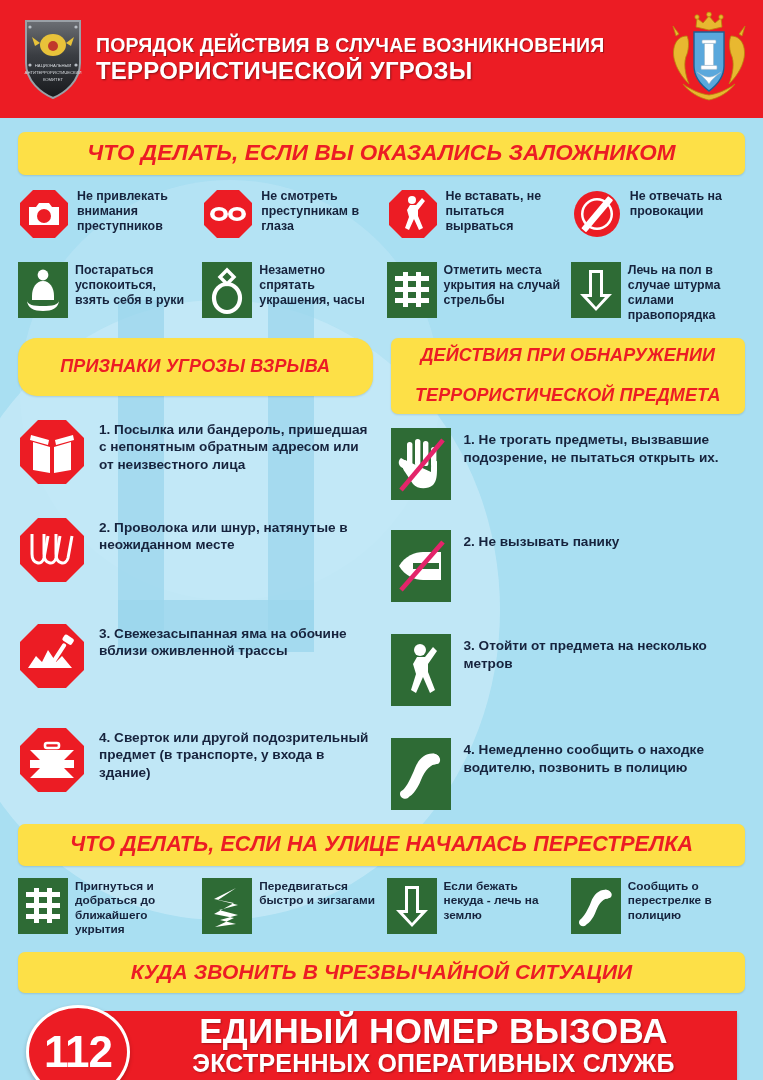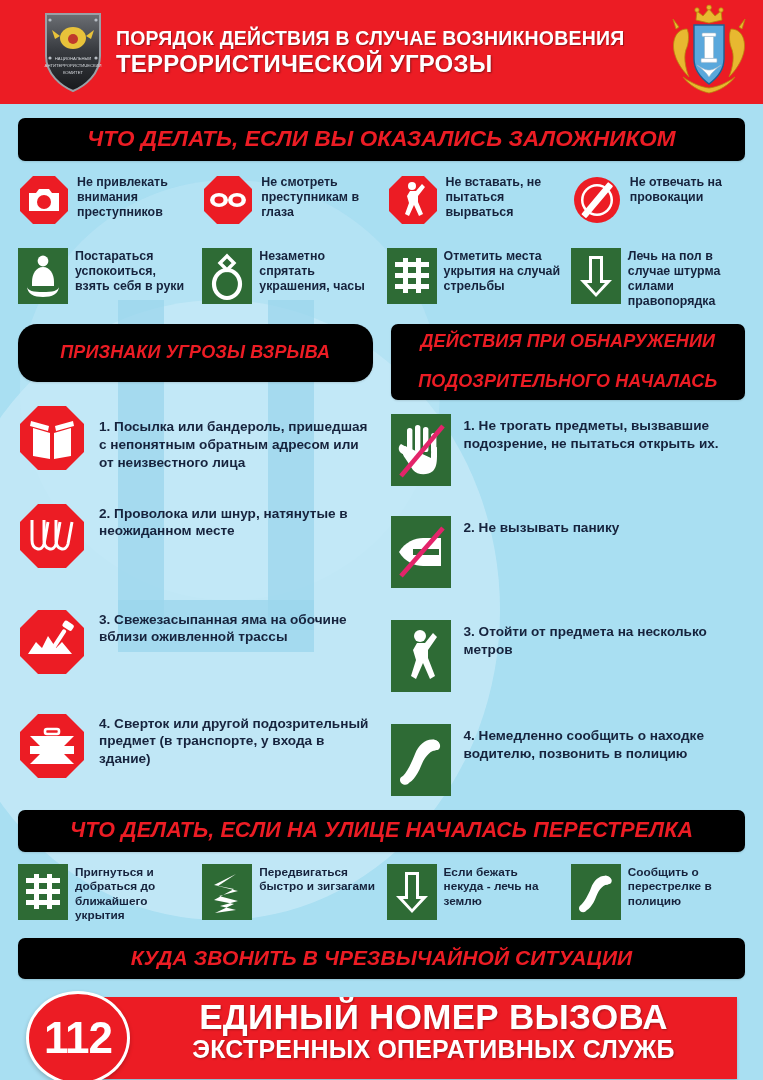--- a/index.html
+++ b/index.html
@@ -19,31 +19,31 @@
            background:#c4e9f7;opacity:.85;}
   .wm-blob2{position:absolute;left:20px;top:60px;width:420px;height:420px;border-radius:50%;
            background:#b9e4f5;opacity:.7;}
   .wm-u{position:absolute;left:118px;top:180px;width:200px;height:430px;}
   .wm-u i{position:absolute;background:#9bd5ec;opacity:.75;display:block;}
   .wm-u .l{left:0;top:0;width:46px;height:330px;}
   .wm-u .r{left:150px;top:0;width:46px;height:330px;}
   .wm-u .b{left:0;top:300px;width:196px;height:52px;}
 
   
-  .header{position:relative;z-index:3;height:104px;background:#ec1c24;display:flex;align-items:center;padding-left:20px;}
+  .header{position:relative;z-index:3;height:118px;background:#ec1c24;display:flex;align-items:center;}
   .nak-shield{width:62px;height:84px;margin-left:22px;flex:0 0 auto;position:relative;}
   .head-text{flex:1 1 auto;padding-left:12px;color:#fff;}
   .head-line1{font-size:19.5px;font-weight:bold;letter-spacing:.2px;line-height:1.05;
     text-shadow:1px 1px 1px rgba(0,0,0,.35);}
   .head-line2{font-size:24px;font-weight:bold;letter-spacing:.2px;line-height:1.05;margin-top:2px;
     text-shadow:1px 1px 2px rgba(0,0,0,.4);}
   .coat{width:92px;height:98px;margin-right:8px;flex:0 0 auto;}
 
   
-  .banner{background:#000000;border-radius:7px;box-shadow:0 1px 2px rgba(0,0,0,.12);
+  .banner{background:#fde047;border-radius:7px;box-shadow:0 1px 2px rgba(0,0,0,.12);
     color:#ec1c24;font-weight:bold;font-style:italic;text-align:center;
     letter-spacing:.1px;}
   .banner-xl{font-size:22.5px;padding:8px 6px 9px;}
   .banner-md{font-size:18px;padding:7px 6px 8px;line-height:1.15;}
 
   .sec{position:relative;z-index:2;}
   .pad{padding:0 18px;}
 
   
   .grid4{display:flex;gap:10px;margin-top:13px;}
@@ -260,21 +260,21 @@
         <div class="txt">Лечь на пол в случае штурма силами правопорядка</div>
       </div>
     </div>
   </div>
 
   <div class="sec pad cols">
 
     <div class="col">
       <div class="banner banner-md" style="min-height:43px;display:flex;align-items:center;justify-content:center;border-radius:19px;">ПРИЗНАКИ УГРОЗЫ ВЗРЫВА</div>
 
-      <div class="bigrow" style="margin-top:22px;align-items:flex-end;">
+      <div class="bigrow" style="margin-top:22px;">
         <div class="ico">
           <svg width="68" height="68" viewBox="0 0 68 68">
             <polygon points="20,2 48,2 66,20 66,48 48,66 20,66 2,48 2,20" fill="#ec1c24"></polygon>
             <g fill="#fff">
               <path d="M15 24 L32 29 L32 55 L15 52 Z"></path>
               <path d="M36 29 L53 24 L53 52 L36 55 Z"></path>
               <path d="M13 17 L31 22 L30 27 L12 22 Z"></path>
               <path d="M55 17 L37 22 L38 27 L56 22 Z"></path>
             </g>
           </svg>
@@ -319,21 +319,21 @@
             <rect x="27" y="17" width="14" height="5" rx="2" fill="none" stroke="#fff" stroke-width="2.6"></rect>
           </svg>
         </div>
         <div class="txt">4. Сверток или другой подозрительный предмет (в транспорте, у входа в здание)</div>
       </div>
     </div>
 
     <div class="col">
       <div class="banner banner-md" style="min-height:43px;display:flex;flex-direction:column;align-items:center;justify-content:center;gap:20px;">
         <span>ДЕЙСТВИЯ ПРИ ОБНАРУЖЕНИИ</span>
-        <span>ПОДОЗРИТЕЛЬНОГО НАЧАЛАСЬ</span>
+        <span>ТЕРРОРИСТИЧЕСКОЙ ПРЕДМЕТА</span>
       </div>
 
       <div class="bigrow" style="margin-top:14px;">
         <div class="ico">
           <svg width="60" height="72" viewBox="0 0 60 72">
             <rect width="60" height="72" fill="#2e6b35"></rect>
             <g fill="#fff">
               <rect x="16" y="14" width="5.4" height="24" rx="2.6"></rect>
               <rect x="24" y="11" width="5.4" height="27" rx="2.6"></rect>
               <rect x="32" y="13" width="5.4" height="25" rx="2.6"></rect>

